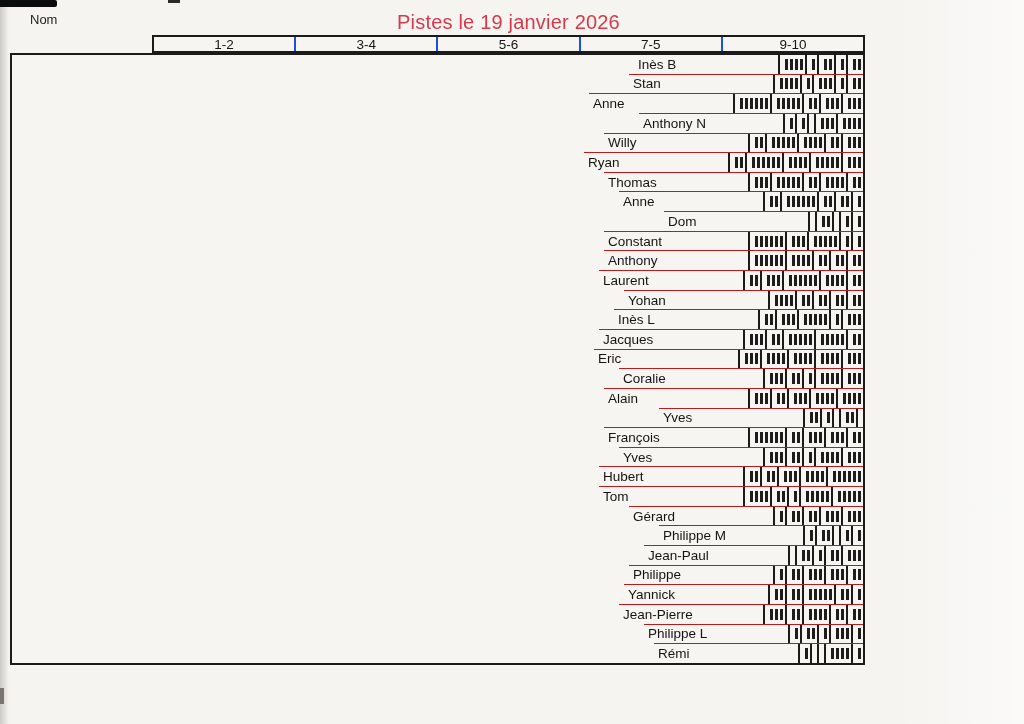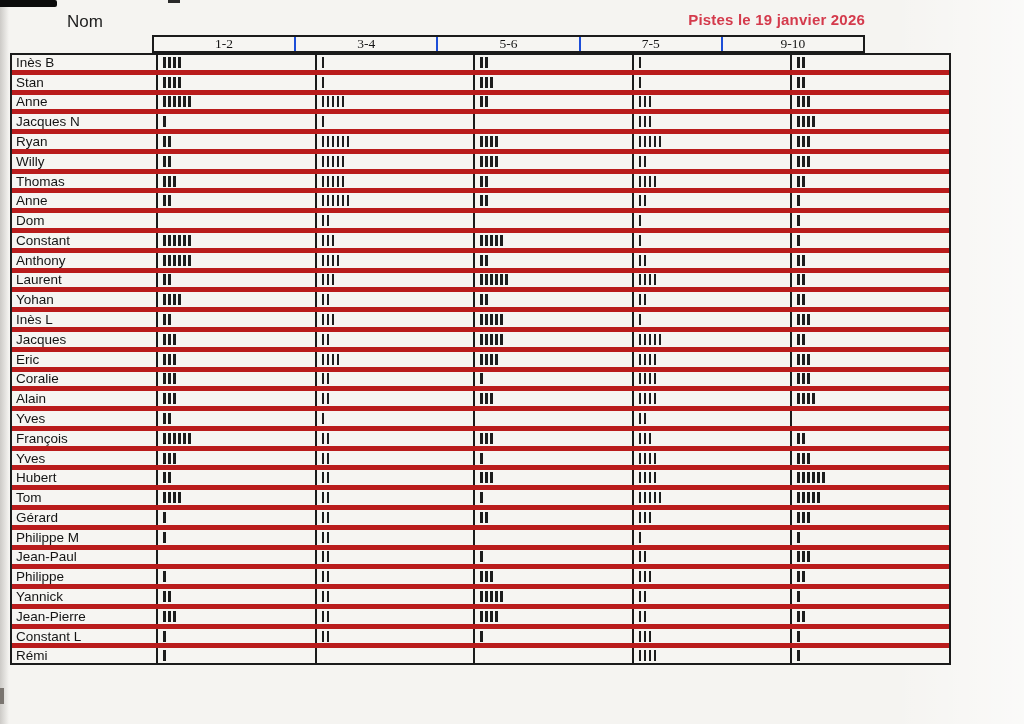--- a/index.html
+++ b/index.html
@@ -47,73 +47,73 @@
     position: absolute;
     left: 0; top: 688px;
     width: 4px; height: 16px;
     background: #7a7570;
   }
   
   .nom-label {
     position: absolute;
     left: 30px; top: 12px;
     width: 110px;
-    text-align: center;
-    font-size: 17px;
+    text-align: left;
+    font-size: 13px;
     color: #1d1d1d;
   }
   .doc-title {
     position: absolute;
     left: 152px; top: 11px;
     width: 713px;
-    text-align: right;
-    font-size: 15px;
-    font-weight: bold;
+    text-align: center;
+    font-size: 20px;
+    font-weight: normal;
     letter-spacing: 0.2px;
   }
   
   .col-header-row {
     position: absolute;
     left: 152px; top: 35px;
     width: 713px; height: 18px;
     border: 2px solid #1b1b1b;
     box-sizing: border-box;
     display: flex;
     background: #f6f5f2;
-    font-family: Liberation Serif, serif;
   }
   .col-header-cell {
     flex: 1;
     display: flex;
     align-items: center;
     justify-content: center;
     font-size: 13.5px;
     color: #161616;
   }
   .col-header-cell + .col-header-cell {
     border-left: 2px solid #1d4ed8;
   }
   
   .grid-body {
     position: absolute;
     left: 10px; top: 53px;
-    width: 941px; height: 612px;
+    width: 855px; height: 612px;
     border: 2px solid #1b1b1b;
     box-sizing: border-box;
     display: flex;
     flex-direction: column;
     background: #f6f5f2;
+    align-items: flex-end;
   }
   .grid-row {
     flex: 1;
     display: flex;
     min-height: 0;
   }
   .grid-row + .grid-row {
-    border-top: 5px solid #b91c1c;
+    border-top: 1px solid #b91c1c;
   }
   .name-cell {
     width: 140px;
     flex: 0 0 140px;
     border-right: 2px solid #1b1b1b;
     display: flex;
     align-items: center;
     padding-left: 4px;
     font-size: 13.5px;
     color: #141414;
@@ -238,21 +238,21 @@
           <span class="bar"></span>
         </div>
       <div class="tally-cell">
           <span class="bar"></span>
           <span class="bar"></span>
           <span class="bar"></span>
         </div>
     </div>
 
     <div class="grid-row">
-      <div class="name-cell">Jacques N</div>
+      <div class="name-cell">Anthony N</div>
       <div class="tally-cell">
           <span class="bar"></span>
         </div>
       <div class="tally-cell">
           <span class="bar"></span>
         </div>
       <div class="tally-cell"></div>
       <div class="tally-cell">
           <span class="bar"></span>
           <span class="bar"></span>
@@ -260,20 +260,50 @@
         </div>
       <div class="tally-cell">
           <span class="bar"></span>
           <span class="bar"></span>
           <span class="bar"></span>
           <span class="bar"></span>
         </div>
     </div>
 
     <div class="grid-row">
+      <div class="name-cell">Willy</div>
+      <div class="tally-cell">
+          <span class="bar"></span>
+          <span class="bar"></span>
+        </div>
+      <div class="tally-cell">
+          <span class="bar"></span>
+          <span class="bar"></span>
+          <span class="bar"></span>
+          <span class="bar"></span>
+          <span class="bar"></span>
+        </div>
+      <div class="tally-cell">
+          <span class="bar"></span>
+          <span class="bar"></span>
+          <span class="bar"></span>
+          <span class="bar"></span>
+        </div>
+      <div class="tally-cell">
+          <span class="bar"></span>
+          <span class="bar"></span>
+        </div>
+      <div class="tally-cell">
+          <span class="bar"></span>
+          <span class="bar"></span>
+          <span class="bar"></span>
+        </div>
+    </div>
+
+    <div class="grid-row">
       <div class="name-cell">Ryan</div>
       <div class="tally-cell">
           <span class="bar"></span>
           <span class="bar"></span>
         </div>
       <div class="tally-cell">
           <span class="bar"></span>
           <span class="bar"></span>
           <span class="bar"></span>
           <span class="bar"></span>
@@ -283,50 +313,20 @@
       <div class="tally-cell">
           <span class="bar"></span>
           <span class="bar"></span>
           <span class="bar"></span>
           <span class="bar"></span>
         </div>
       <div class="tally-cell">
           <span class="bar"></span>
           <span class="bar"></span>
           <span class="bar"></span>
-          <span class="bar"></span>
-          <span class="bar"></span>
-        </div>
-      <div class="tally-cell">
-          <span class="bar"></span>
-          <span class="bar"></span>
-          <span class="bar"></span>
-        </div>
-    </div>
-
-    <div class="grid-row">
-      <div class="name-cell">Willy</div>
-      <div class="tally-cell">
-          <span class="bar"></span>
-          <span class="bar"></span>
-        </div>
-      <div class="tally-cell">
-          <span class="bar"></span>
-          <span class="bar"></span>
-          <span class="bar"></span>
-          <span class="bar"></span>
-          <span class="bar"></span>
-        </div>
-      <div class="tally-cell">
-          <span class="bar"></span>
-          <span class="bar"></span>
-          <span class="bar"></span>
-          <span class="bar"></span>
-        </div>
-      <div class="tally-cell">
           <span class="bar"></span>
           <span class="bar"></span>
         </div>
       <div class="tally-cell">
           <span class="bar"></span>
           <span class="bar"></span>
           <span class="bar"></span>
         </div>
     </div>
 
@@ -941,21 +941,21 @@
           <span class="bar"></span>
         </div>
       <div class="tally-cell">
           <span class="bar"></span>
           <span class="bar"></span>
         </div>
     </div>
 
 
     <div class="grid-row">
-      <div class="name-cell">Constant L</div>
+      <div class="name-cell">Philippe L</div>
       <div class="tally-cell">
           <span class="bar"></span>
         </div>
       <div class="tally-cell">
           <span class="bar"></span>
           <span class="bar"></span>
         </div>
       <div class="tally-cell">
           <span class="bar"></span>
         </div>

